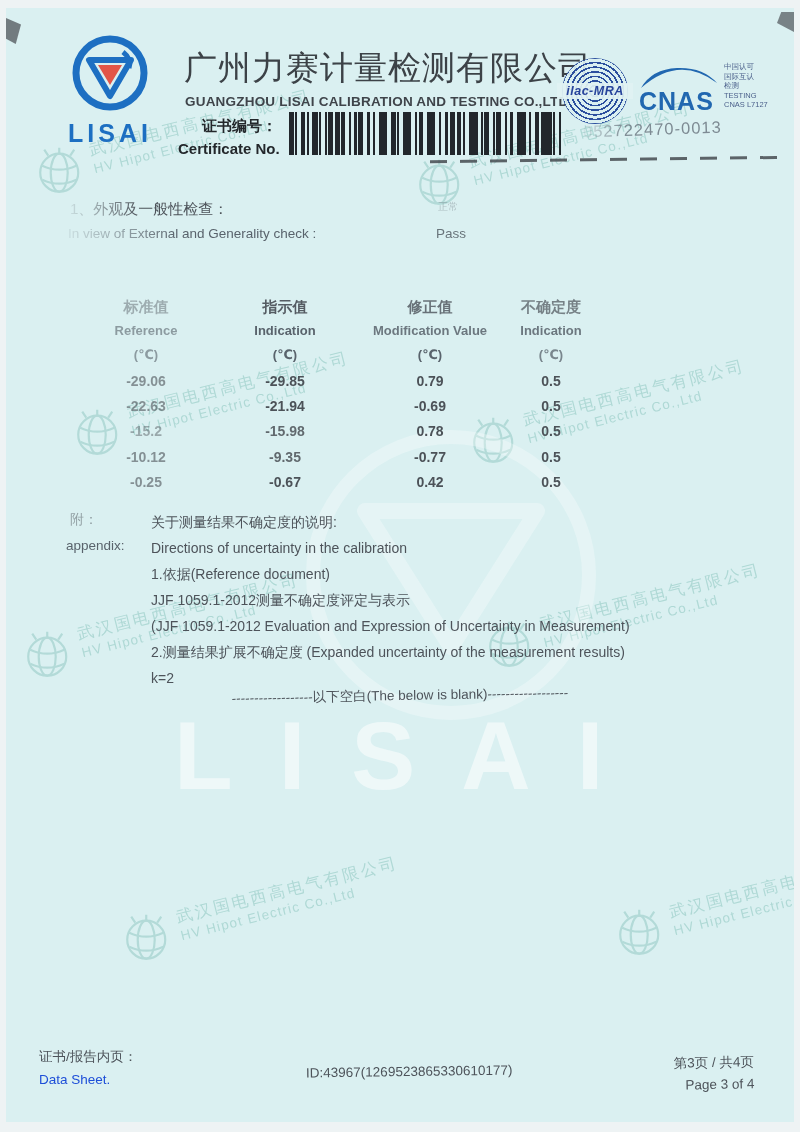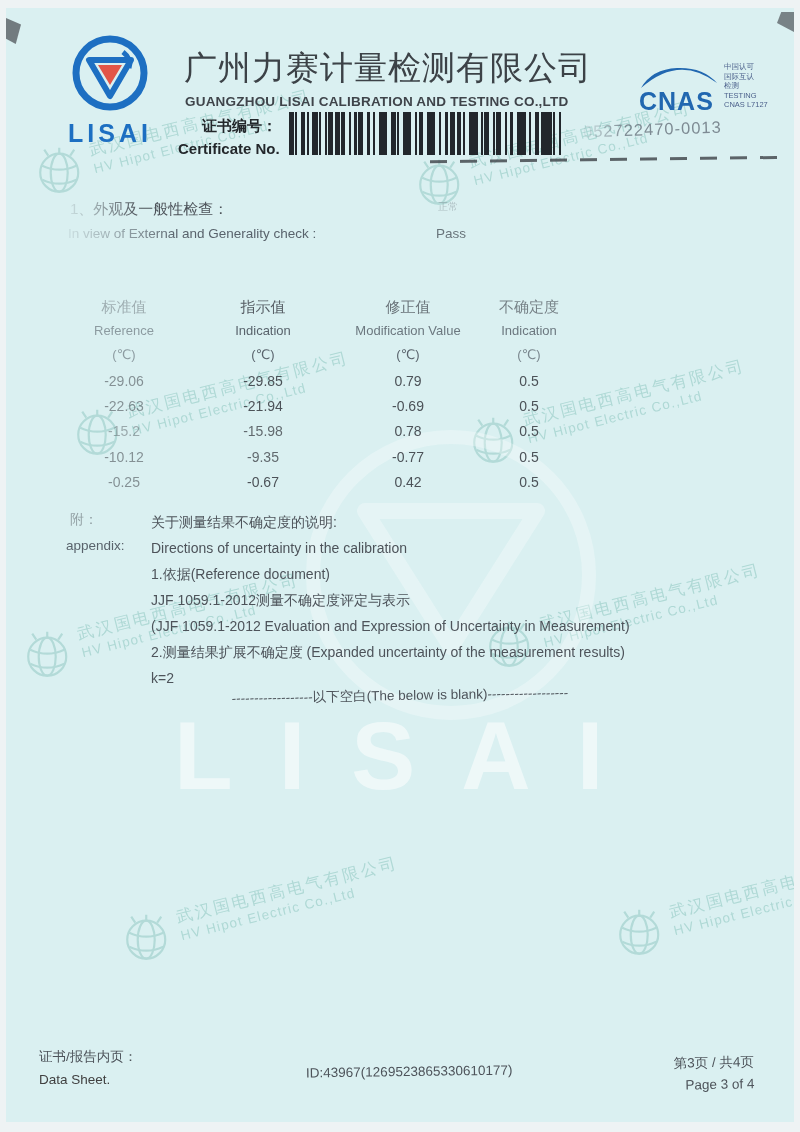--- a/index.html
+++ b/index.html
@@ -45,39 +45,39 @@
   .s1-en{left:62px;top:218px;font-size:13.5px;color:#59636c;}
   .s1-res-cn{left:432px;top:192px;font-size:10px;color:#5a646d;opacity:.35;}
   .s1-res-en{left:430px;top:218px;font-size:13.5px;color:#555f66;opacity:.85;}
   .s2-title{left:64px;top:263px;font-size:15px;color:#4d535a;white-space:nowrap;}
   .fade-start{-webkit-mask-image:linear-gradient(90deg,rgba(0,0,0,.12),#000 45%);
               mask-image:linear-gradient(90deg,rgba(0,0,0,.12),#000 45%);}
   .fade-start2{-webkit-mask-image:linear-gradient(90deg,rgba(0,0,0,.1),#000 30%);
               mask-image:linear-gradient(90deg,rgba(0,0,0,.1),#000 30%);}
 
   
-  .cal-table{left:54px;top:288px;display:grid;grid-template-columns:128px 150px 140px 102px;
-    grid-template-rows:23px 22px 27px repeat(5,25.3px);}
+  .cal-table{left:76px;top:288px;display:grid;grid-template-columns:128px 150px 140px 102px;
+    grid-template-rows:23px 22px 27px repeat(5,25.3px);font-weight:bold;}
   .cal-table > div{display:flex;align-items:center;justify-content:center;}
   .th-cn{font-size:15px;color:#555c63;}
   .th-en{font-size:13px;color:#59636c;}
   .th-unit{font-size:13px;color:#59636c;}
   .td{font-size:14px;color:#4c5258;}
   .dim45{opacity:.45;} .dim6{opacity:.6;} .dim75{opacity:.75;text-align:center;} .dim85{opacity:.85;}
 
   
   .apx-label-cn{left:64px;top:503px;font-size:14px;color:#4d535a;opacity:.5;}
   .apx-label-en{left:60px;top:530px;font-size:13.5px;color:#59636c;}
   .apx-lines{left:145px;top:501px;font-size:14px;color:#4d535a;line-height:26px;white-space:nowrap;}
   .blank-note{left:0;top:679px;width:100%;text-align:center;font-size:13.5px;color:#4d535a;
     transform:rotate(-1deg);}
 
   
   .ft-left-cn{left:33px;top:1040px;font-size:13.5px;color:#4d535a;}
-  .ft-left-en{left:33px;top:1064px;font-size:13.5px;color:#404040;}
+  .ft-left-en{left:33px;top:1064px;font-size:13.5px;color:#1d4ed8;}
   .ft-id{left:300px;top:1056px;font-size:13.5px;color:#4d535a;transform:rotate(-.8deg);}
   .ft-right{right:40px;top:1044px;text-align:right;font-size:13.5px;color:#4d535a;
     line-height:22px;transform:rotate(-1.2deg);}
 
   
   .wm{position:absolute;display:flex;align-items:center;gap:7px;transform:rotate(-14deg);
       transform-origin:left center;color:#8cc6bf;opacity:.55;pointer-events:none;}
   .wm svg{transform:rotate(14deg) translateY(5px);opacity:.9;flex:none;}
   .wm-l1{font-size:16.5px;letter-spacing:2.5px;white-space:nowrap;}
   .wm-l2{font-size:13.5px;letter-spacing:1.2px;white-space:nowrap;}
@@ -230,20 +230,23 @@
     <div class="logo-text">LISAI</div>
   </div>
 
   <div class="abs company-cn">广州力赛计量检测有限公司</div>
   <div class="abs company-en">GUANGZHOU LISAI CALIBRATION AND TESTING CO.,LTD</div>
   <div class="abs cert-label-cn">证书编号：</div>
   <div class="abs cert-label-en">Certificate No.</div>
   <div class="abs barcode"></div>
   <div class="abs dash-rule"></div>
 
+  <div class="abs ilac">
+    <div class="ilac-band">ilac-MRA</div>
+  </div>
   <div class="abs cnas">
     <svg width="84" height="26" viewBox="0 0 84 26">
       <path d="M4 25 Q 42 -9 80 20 Q 66 4 40 5 Q 15 6 4 25 Z" fill="#2167b0"></path>
     </svg>
     <div class="cnas-word">CNAS</div>
   </div>
   <div class="abs cnas-side">中国认可
 国际互认
 检测
 TESTING

